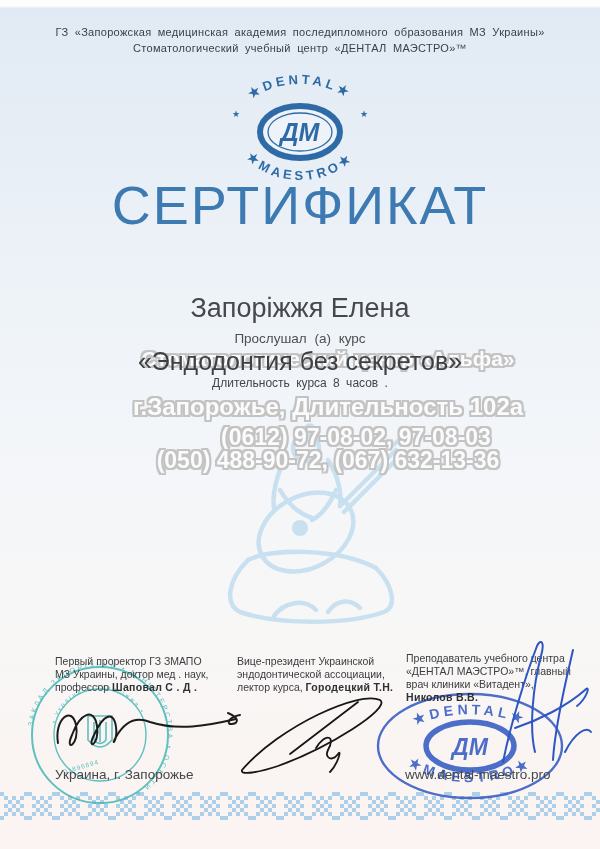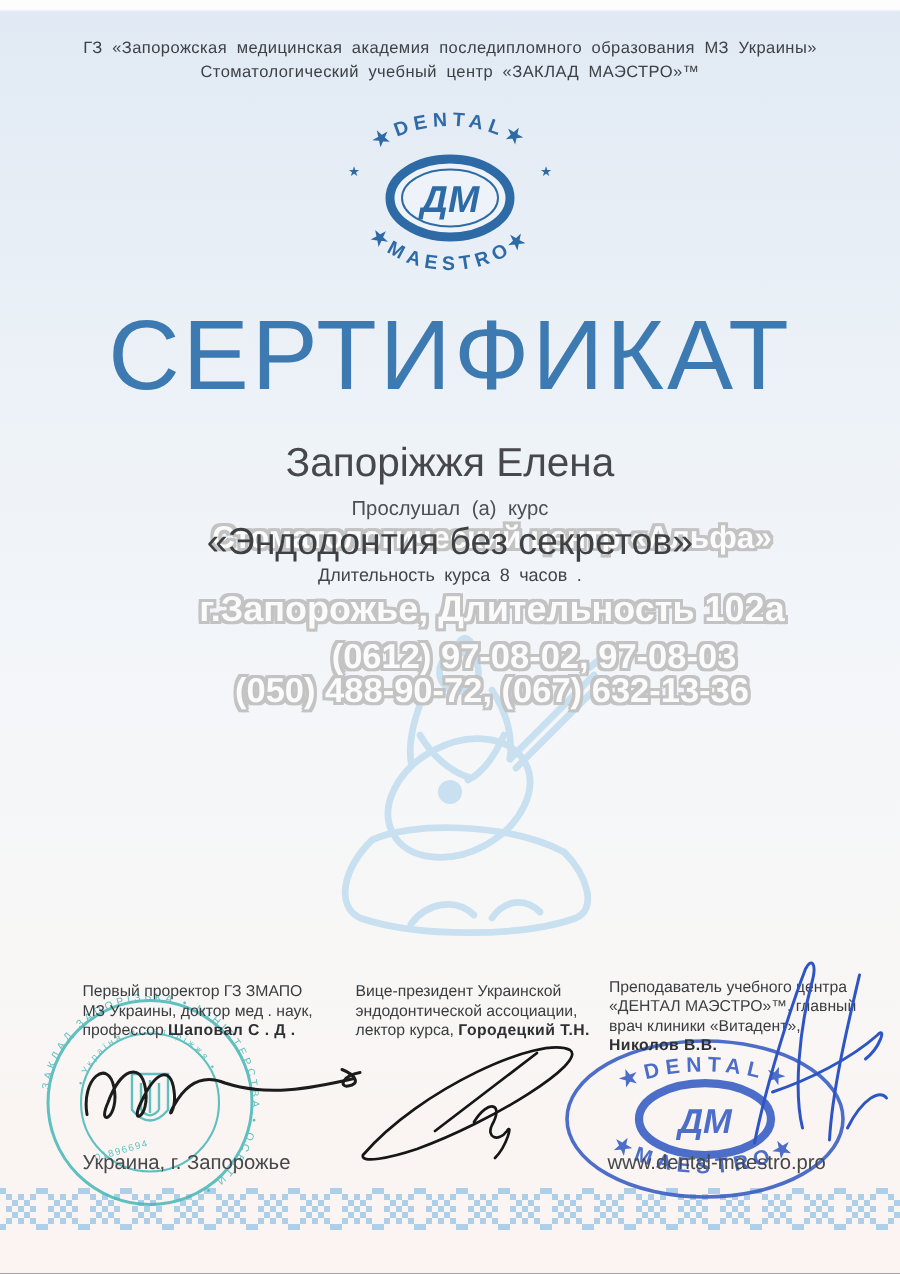--- a/index.html
+++ b/index.html
@@ -6,21 +6,21 @@
   .page{
     position:relative;width:600px;height:849px;margin:0 auto;overflow:hidden;
     font-family:Liberation Sans, sans-serif;
     background:linear-gradient(180deg,#fdfdfd 0,#fdfdfd 6px,#e1eaf4 8px,#e6edf5 120px,#eef3f8 300px,#f4f6f9 470px,#f8f7f6 640px,#faf4f2 780px,#fbf4f2 100%);
   }
   .abs{position:absolute;}
   .ctr{left:0;width:600px;text-align:center;}
   
   .hdr{color:#3c4145;font-size:11px;letter-spacing:.3px;word-spacing:3px;}
   
-  .title{top:198px;font-size:66px;letter-spacing:2px;color:#3e7ab2;font-weight:400;}
+  .title{top:174px;font-size:54px;letter-spacing:2px;color:#3e7ab2;font-weight:400;}
   
   .name{top:293px;font-size:27px;color:#46484b;}
   .completed{top:331px;font-size:13.5px;color:#4d4f52;word-spacing:4px;}
   .course{top:347px;font-size:25px;color:#3e4144;z-index:3;}
   .duration{top:376px;font-size:12px;color:#434548;word-spacing:3px;}
   
   .wm{
     font-weight:bold;color:#fbfbfb;z-index:2;white-space:nowrap;
     text-shadow:-2px -2px 0 #c3c3c3,2px -2px 0 #c3c3c3,-2px 2px 0 #c3c3c3,2px 2px 0 #c3c3c3,
                 -2px 0 0 #c3c3c3,2px 0 0 #c3c3c3,0 -2px 0 #c3c3c3,0 2px 0 #c3c3c3;
@@ -37,21 +37,21 @@
   .foot{top:767px;font-size:13.5px;color:#45474a;z-index:5;}
   svg{display:block;}
   .z1{z-index:1;} .z2{z-index:2;} .z3{z-index:3;} .z4{z-index:4;}
 </style>
 </head>
 <body>
 
 <div class="page">
 
   <div class="abs ctr hdr" style="top:26px;">ГЗ  «Запорожская  медицинская  академия  последипломного  образования  МЗ  Украины»</div>
-  <div class="abs ctr hdr" style="top:42px;">Стоматологический  учебный  центр  «ЗАКЛАД МАЭСТРО»™</div>
+  <div class="abs ctr hdr" style="top:42px;">Стоматологический  учебный  центр  «ДЕНТАЛ МАЭСТРО»™</div>
 
   <div class="abs z2" style="left:222px;top:72px;">
     <svg width="156" height="116" viewBox="0 0 156 116">
       <defs>
         <path id="logoTop" d="M 8,66 A 70,54 0 0 1 148,66"></path>
         <path id="logoBottom" d="M 16,62 A 62,46 0 0 0 140,62"></path>
       </defs>
       <text font-size="13" font-weight="bold" letter-spacing="3.5" fill="#2e6ba6">
         <textPath href="#logoTop" startOffset="50%" text-anchor="middle">★DENTAL★</textPath>
       </text>

